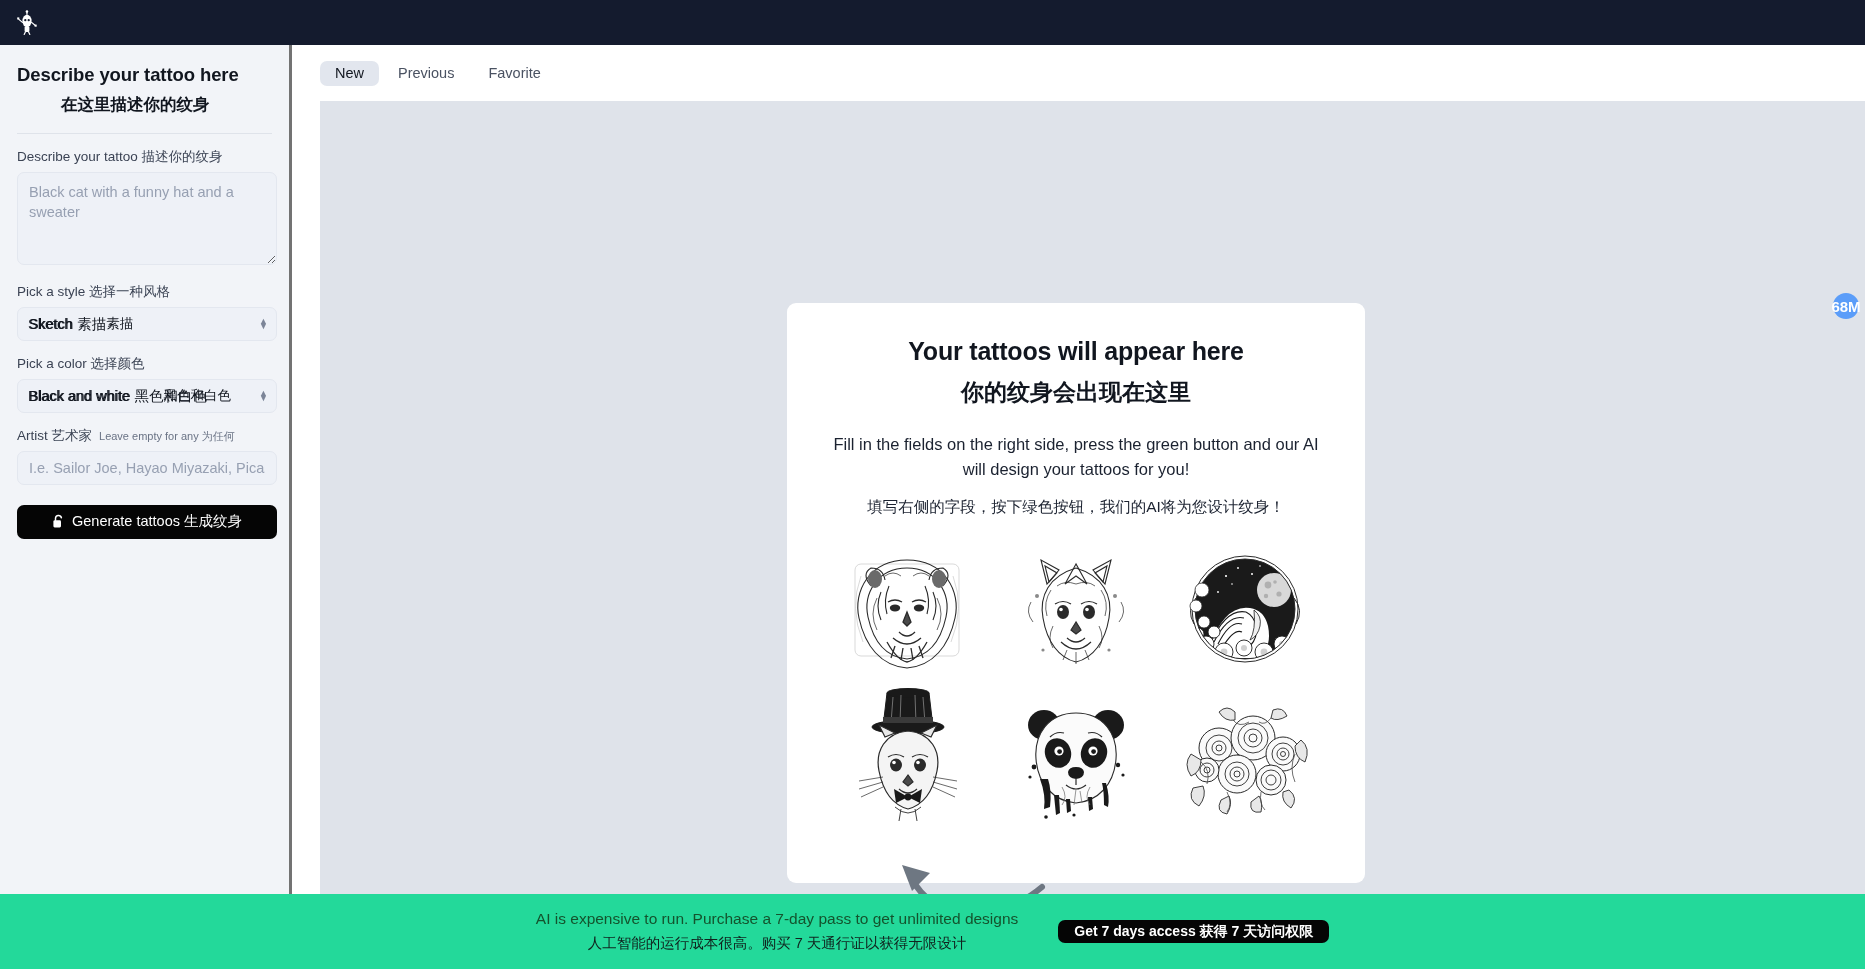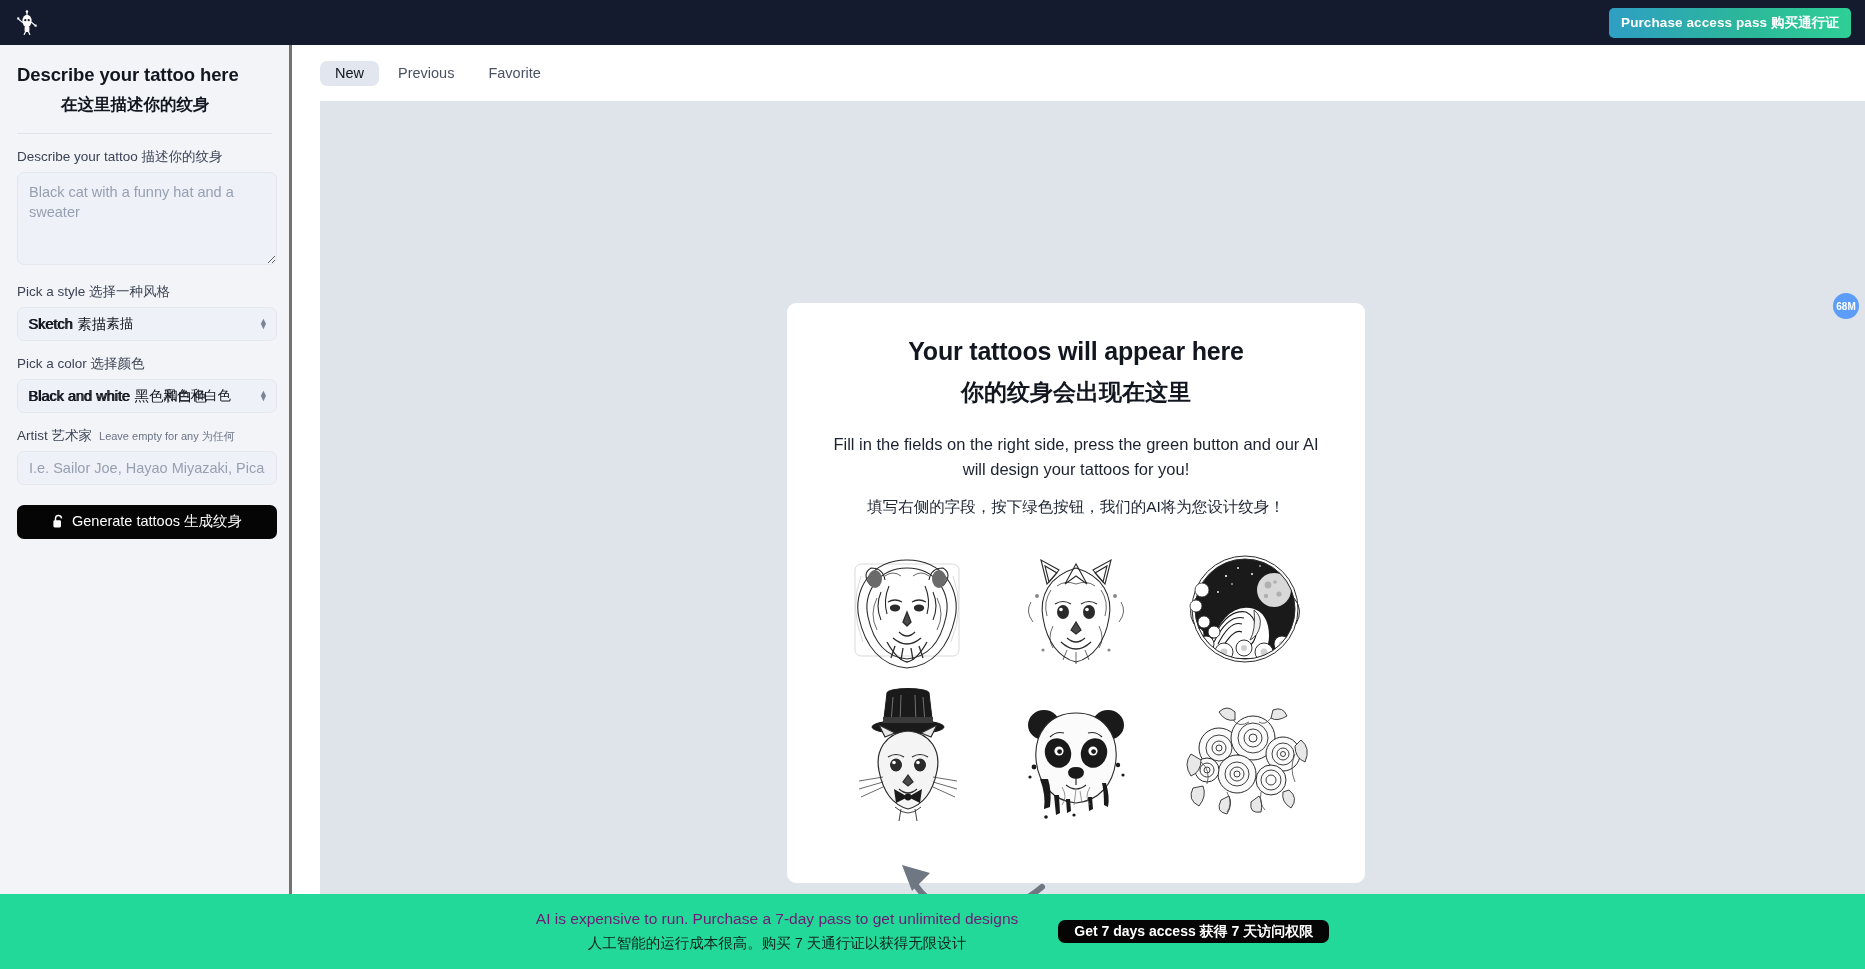--- a/index.html
+++ b/index.html
@@ -308,21 +308,21 @@
   
   .side-badge {
     position: absolute;
     right: 6px;
     top: 293px;
     width: 26px;
     height: 26px;
     border-radius: 50%;
     background: #5b9df9;
     color: #ffffff;
-    font-size: 10px;
+    font-size: 15px;
     font-weight: 700;
     display: flex;
     align-items: center;
     justify-content: center;
     z-index: 45;
     cursor: pointer;
   }
 
   
   .bottom-banner {
@@ -338,21 +338,21 @@
     gap: 40px;
     z-index: 50;
   }
   .banner-text {
     text-align: center;
     color: #0d2a22;
   }
   .banner-en {
     font-size: 15.5px;
     line-height: 1.55;
-    color: #701a75;
+    color: #14532d;
   }
   .banner-zh {
     font-size: 14.5px;
     line-height: 1.7;
     color: #10231e;
   }
   .banner-btn {
     background: #050505;
     color: #ffffff;
     border: none;
@@ -389,21 +389,20 @@
           <path d="M17.6 12.4 L21.0 15.2"></path>
           <path d="M11.5 21.8 L10.2 24.4"></path>
           <path d="M14.5 21.8 L15.8 24.4"></path>
         </g>
         <g fill="#ffffff">
           <rect x="3.2" y="7.4" width="2.1" height="2.1"></rect>
           <rect x="20.6" y="14.6" width="2.1" height="2.1"></rect>
         </g>
       </svg>
     </div>
-    <button class="purchase-btn">Purchase access pass 购买通行证</button>
   </div>
 
   <aside class="sidebar">
 
     <div class="panel-title-en">Describe your tattoo here</div>
     <div class="panel-title-zh">在这里描述你的纹身</div>
 
     <div class="divider"></div>
 
     <div class="field-group">

